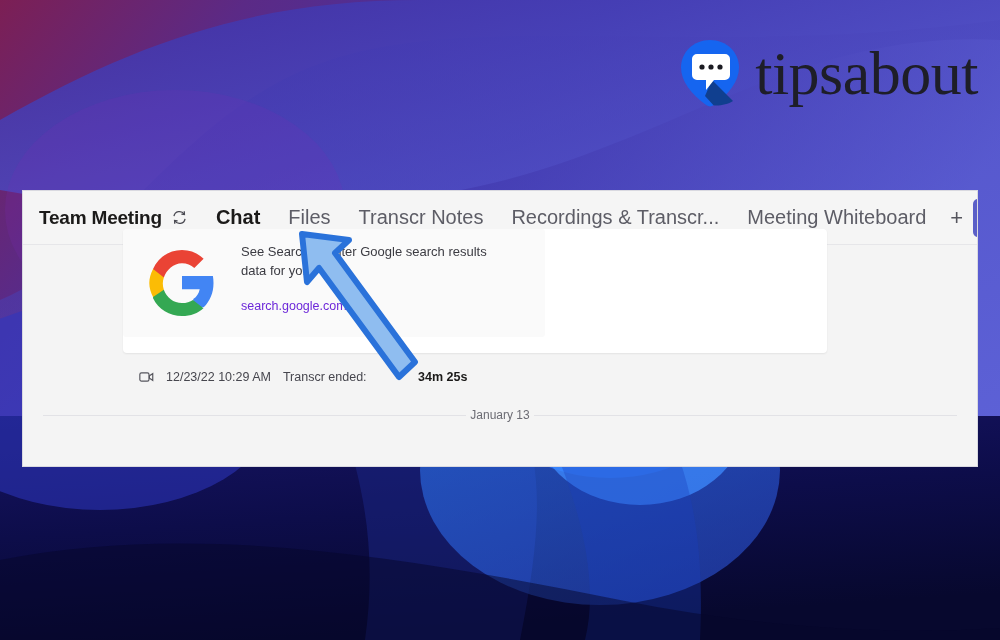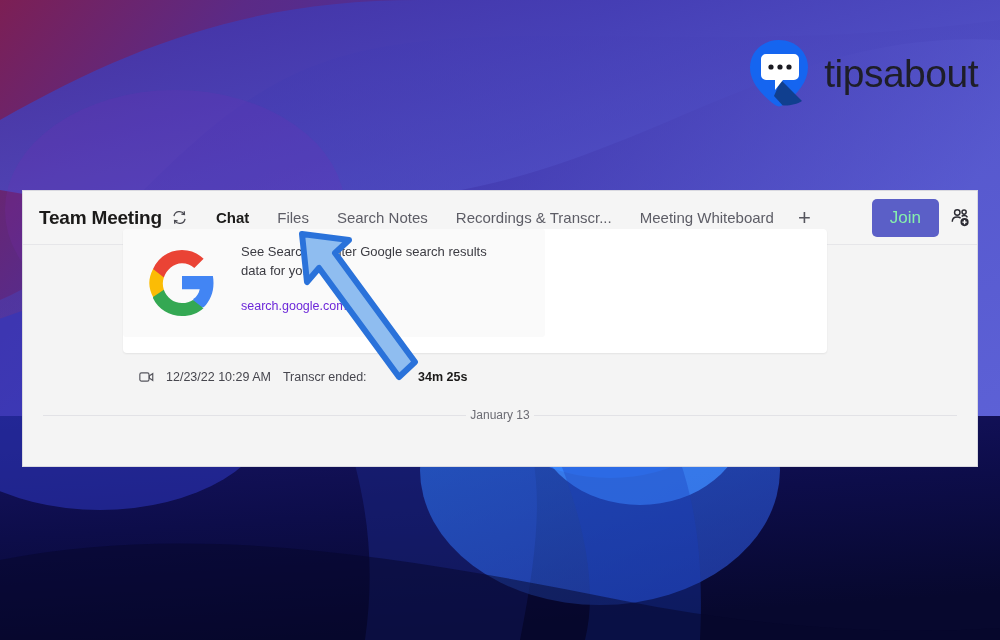--- a/index.html
+++ b/index.html
@@ -14,22 +14,22 @@
   #wallpaper { position:absolute; inset:0; overflow:hidden; z-index:0; }
   #wallpaper svg { display:block; width:1000px; height:640px; }
 
   
   #brand {
     position:absolute; top:38px; right:22px;
     display:flex; align-items:center; gap:14px; z-index:5;
   }
   #brand .mark { width:62px; height:70px; display:block; }
   #brand .wordmark {
-    font-family:Liberation Sans, sans-serif;
-    font-size:39px; line-height:1;
+    font-family:Liberation Serif, serif;
+    font-size:62px; line-height:1;
     letter-spacing:-0.5px;
     color:#1e1e28; font-weight:400;
   }
 
   
   #panel {
     position:absolute; left:22px; top:190px;
     width:956px; height:277px;
     background:#f4f4f4;
     border:1px solid #d9d9e0;
@@ -44,21 +44,21 @@
     border-bottom:1px solid #e6e6e9;
     position:relative;
   }
   .meeting-title {
     font-size:19px; font-weight:bold; color:#1b1a19;
     letter-spacing:-0.2px; white-space:nowrap;
   }
   .sync-icon { margin:0 14px 0 9px; color:#4a4a52; display:flex; align-items:center; }
   .tabs { display:flex; align-items:center; gap:0; }
   .tab {
-    font-size:15px; color:#5d5d66; padding:0 14px;
+    font-size:20px; color:#5d5d66; padding:0 14px;
     white-space:nowrap; position:relative; height:54px;
     display:flex; align-items:center; cursor:pointer;
   }
   .tab.active { color:#1b1a19; font-weight:bold; }
   .tab.active::after {
     content:""; position:absolute; left:11px; right:11px; bottom:0;
     height:3px; background:#5b5fc7; border-radius:2px;
   }
   .tab-add {
     font-size:22px; color:#56565e; padding:0 10px; cursor:pointer;
@@ -200,21 +200,21 @@
         <path d="M3.5 8.5 A6.5 6.5 0 0 1 15.5 6.2"></path>
         <path d="M16.5 11.5 A6.5 6.5 0 0 1 4.5 13.8"></path>
         <path d="M15.6 2.6 L15.8 6.4 L12.2 6.1"></path>
         <path d="M4.4 17.4 L4.2 13.6 L7.8 13.9"></path>
       </svg>
     </span>
 
     <div class="tabs">
       <div class="tab active">Chat</div>
       <div class="tab">Files</div>
-      <div class="tab">Search Notes</div>
+      <div class="tab">Transcr Notes</div>
       <div class="tab">Recordings &amp; Transcr...</div>
       <div class="tab">Meeting Whiteboard</div>
       <div class="tab-add">+</div>
     </div>
 
     <div class="tabbar-right">
       <button class="join-btn">Join</button>
       <span class="addpeople">
         <svg width="22" height="20" viewBox="0 0 24 22" fill="none" stroke="#2b2b33" stroke-width="1.6">
           <circle cx="9" cy="5" r="3"></circle>

